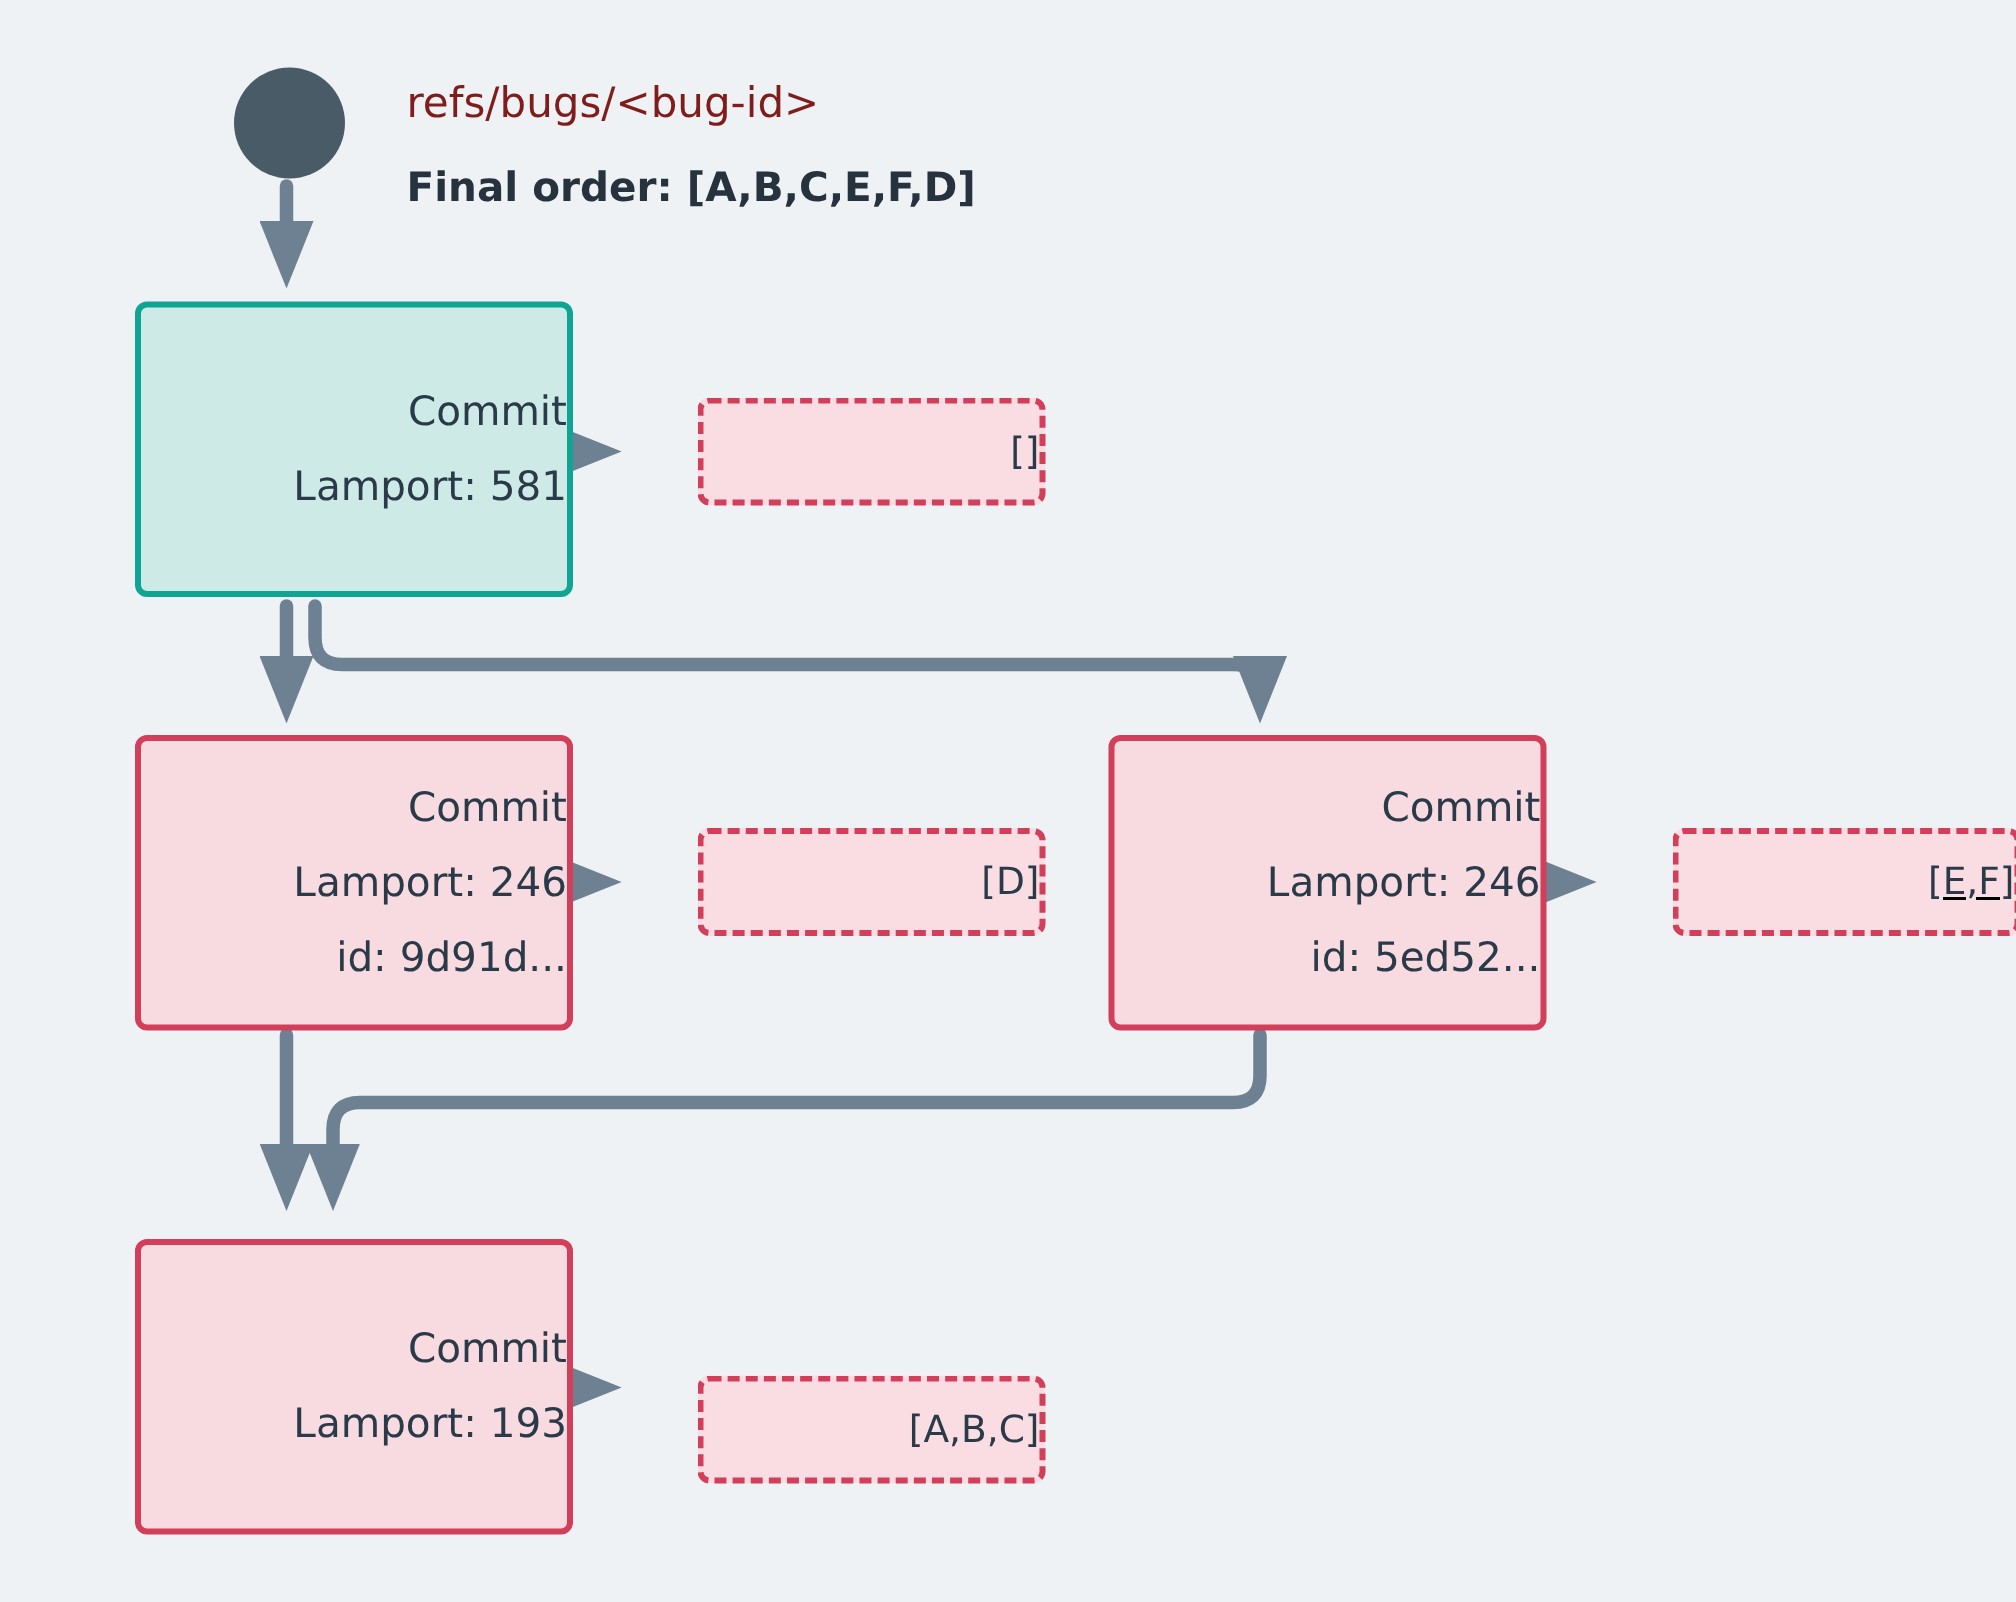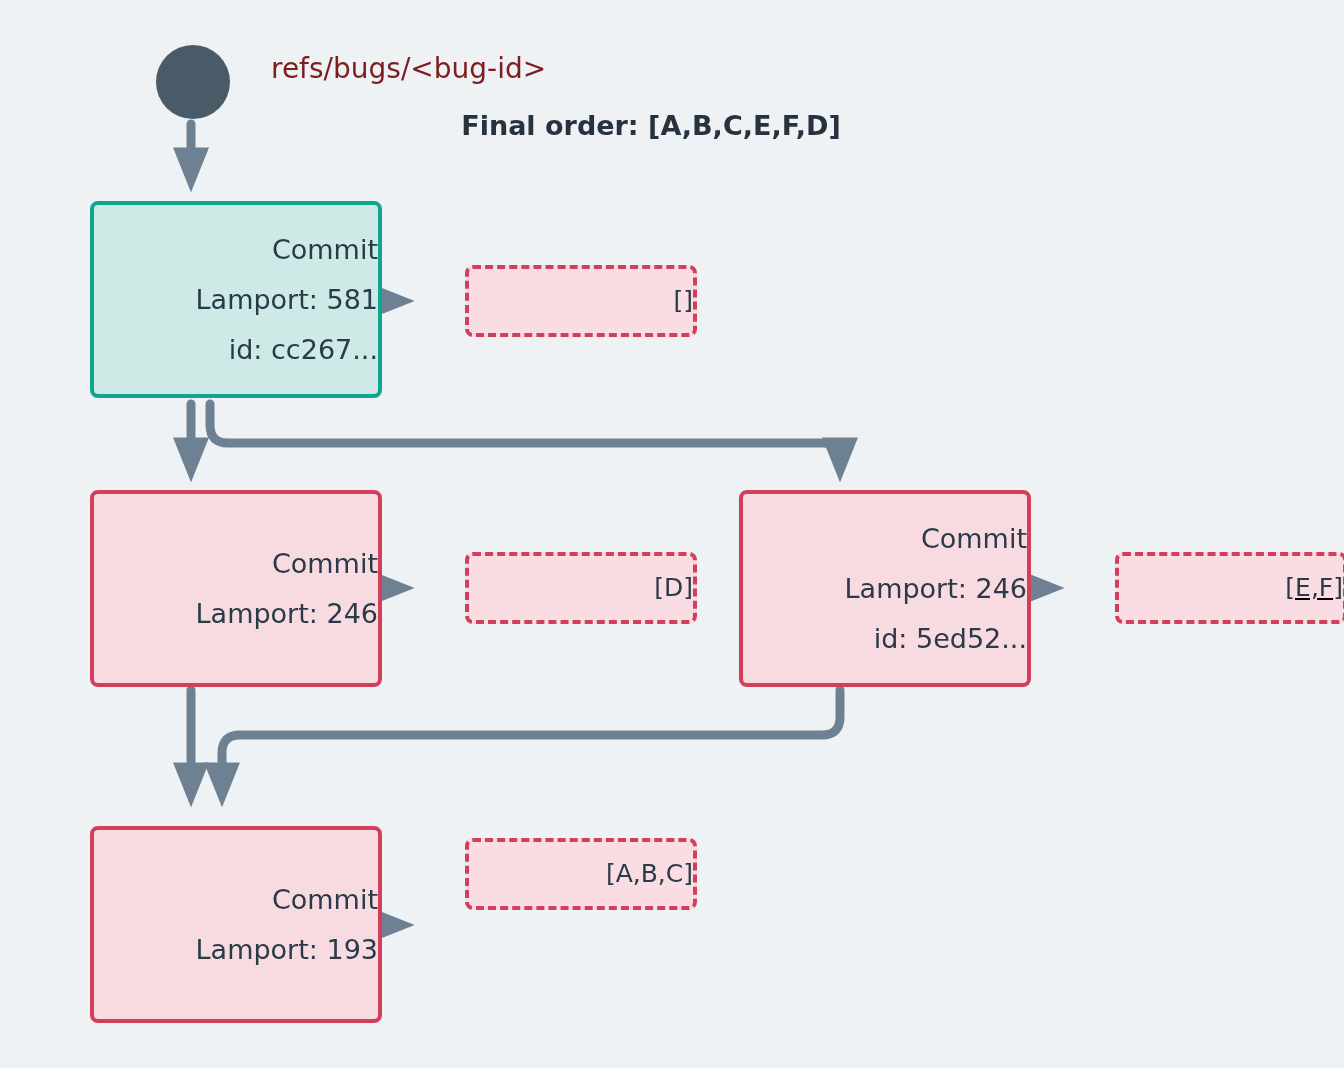--- a/index.html
+++ b/index.html
@@ -48,21 +48,20 @@
     font-weight: 400;
     white-space: nowrap;
   }
   .header-line2 {
     font-size: 27px;
     color: #26323e;
     line-height: 34px;
     font-weight: 700;
     margin-top: 23px;
     white-space: nowrap;
-    text-align: center;
   }
   .node {
     position: absolute;
     box-sizing: border-box;
     display: flex;
     flex-direction: column;
     align-items: flex-end;
     justify-content: center;
     border-radius: 8px;
     text-align: center;
@@ -133,44 +132,44 @@
   <div class="root-dot"></div>
 
   <div class="header-block">
     <div class="header-line1">refs/bugs/&lt;bug-id&gt;</div>
     <div class="header-line2">Final order: [A,B,C,E,F,D]</div>
   </div>
 
   <div class="node commit teal" style="left:45px; top:201px;">
     <div class="line">Commit</div>
     <div class="line">Lamport: 581</div>
-    <div class="line">id: cc267...</div>
   </div>
   <div class="node payload" style="left:420px; top:265px;">
     <div class="line">[]</div>
   </div>
 
   <div class="node commit pink" style="left:45px; top:490px;">
     <div class="line">Commit</div>
     <div class="line">Lamport: 246</div>
+    <div class="line">id: 9d91d...</div>
   </div>
   <div class="node payload" style="left:420px; top:552px;">
     <div class="line">[D]</div>
   </div>
 
   <div class="node commit pink" style="left:694px; top:490px;">
     <div class="line">Commit</div>
     <div class="line">Lamport: 246</div>
     <div class="line">id: 5ed52...</div>
   </div>
   <div class="node payload" style="left:1070px; top:552px;text-decoration:underline;">
     <div class="line">[E,F]</div>
   </div>
 
   <div class="node commit pink" style="left:45px; top:826px;">
     <div class="line">Commit</div>
     <div class="line">Lamport: 193</div>
   </div>
-  <div class="node payload" style="left:420px; top:838px;">
+  <div class="node payload" style="left:420px; top:917px;">
     <div class="line">[A,B,C]</div>
   </div>
 
 </div>
 
 </body></html>

